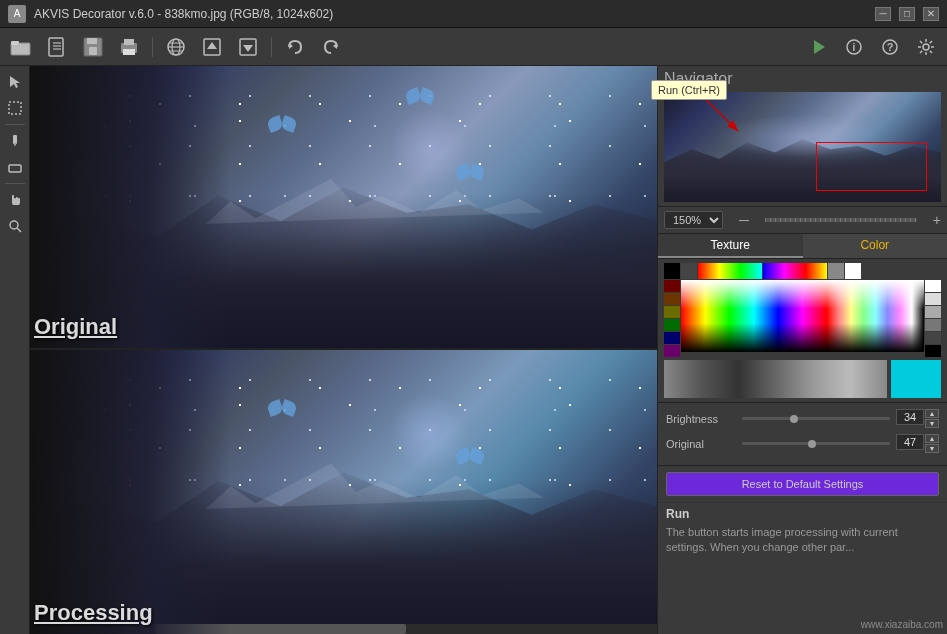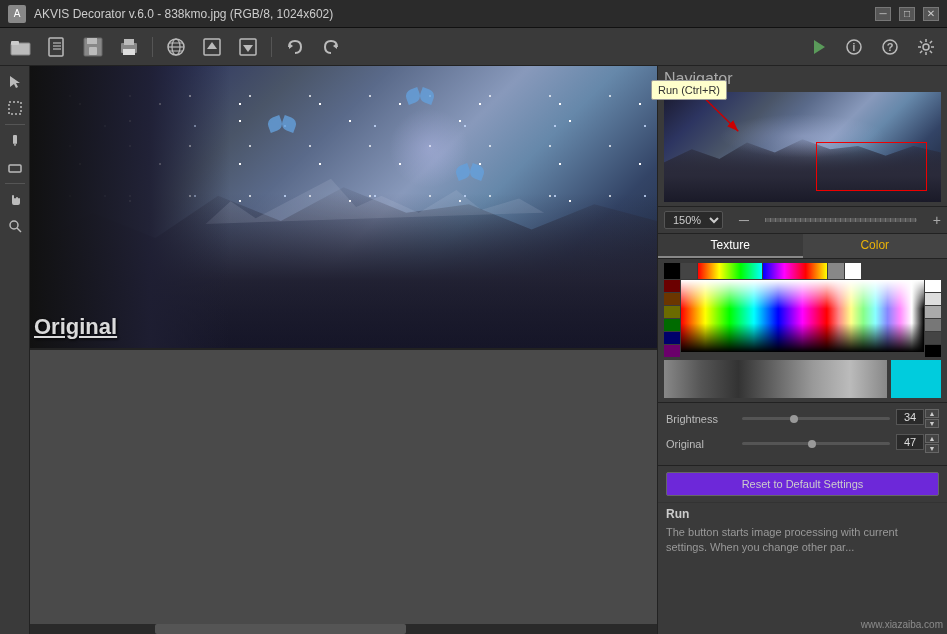--- a/index.html
+++ b/index.html
@@ -644,20 +644,31 @@
 
         <div style="position:absolute;top:15%;right:30%;width:80px;height:80px;background:radial-gradient(circle,rgba(200,200,255,0.3) 0%,transparent 70%);"></div>
 
         <div class="butterfly" style="top:18%;left:38%;"></div>
         <div class="butterfly" style="top:8%;left:60%;"></div>
         <div class="butterfly" style="top:35%;left:68%;"></div>
       </div>
       <span class="panel-label">Original</span>
     </div>
 
+    <div id="processing-panel" class="img-panel">
+      <div class="img-bg" style="background: linear-gradient(135deg, #1a1a2e 0%, #2d3561 15%, #4a5568 30%, #5a6a8a 40%, #7a99bb 55%, #5588aa 65%, #334466 80%, #1a2233 100%);">
+        <div class="stars"></div>
+        <div class="figure"></div>
+        <div style="position:absolute;bottom:0;left:0;right:0;height:55%;background:linear-gradient(180deg,transparent 0%,rgba(20,20,40,0.7) 100%);"></div>
+        <div style="position:absolute;top:15%;right:30%;width:80px;height:80px;background:radial-gradient(circle,rgba(180,200,255,0.35) 0%,transparent 70%);"></div>
+        <div class="butterfly" style="top:18%;left:38%;"></div>
+        <div class="butterfly" style="top:35%;left:68%;"></div>
+      </div>
+      <span class="panel-label">Processing</span>
+    </div>
 
     <div id="canvas-hscroll">
       <div class="scroll-thumb-h"></div>
     </div>
   </div>
 
   <div id="right-panel">
 
     <div id="navigator-section">
       <div id="navigator-label">Navigator</div>

